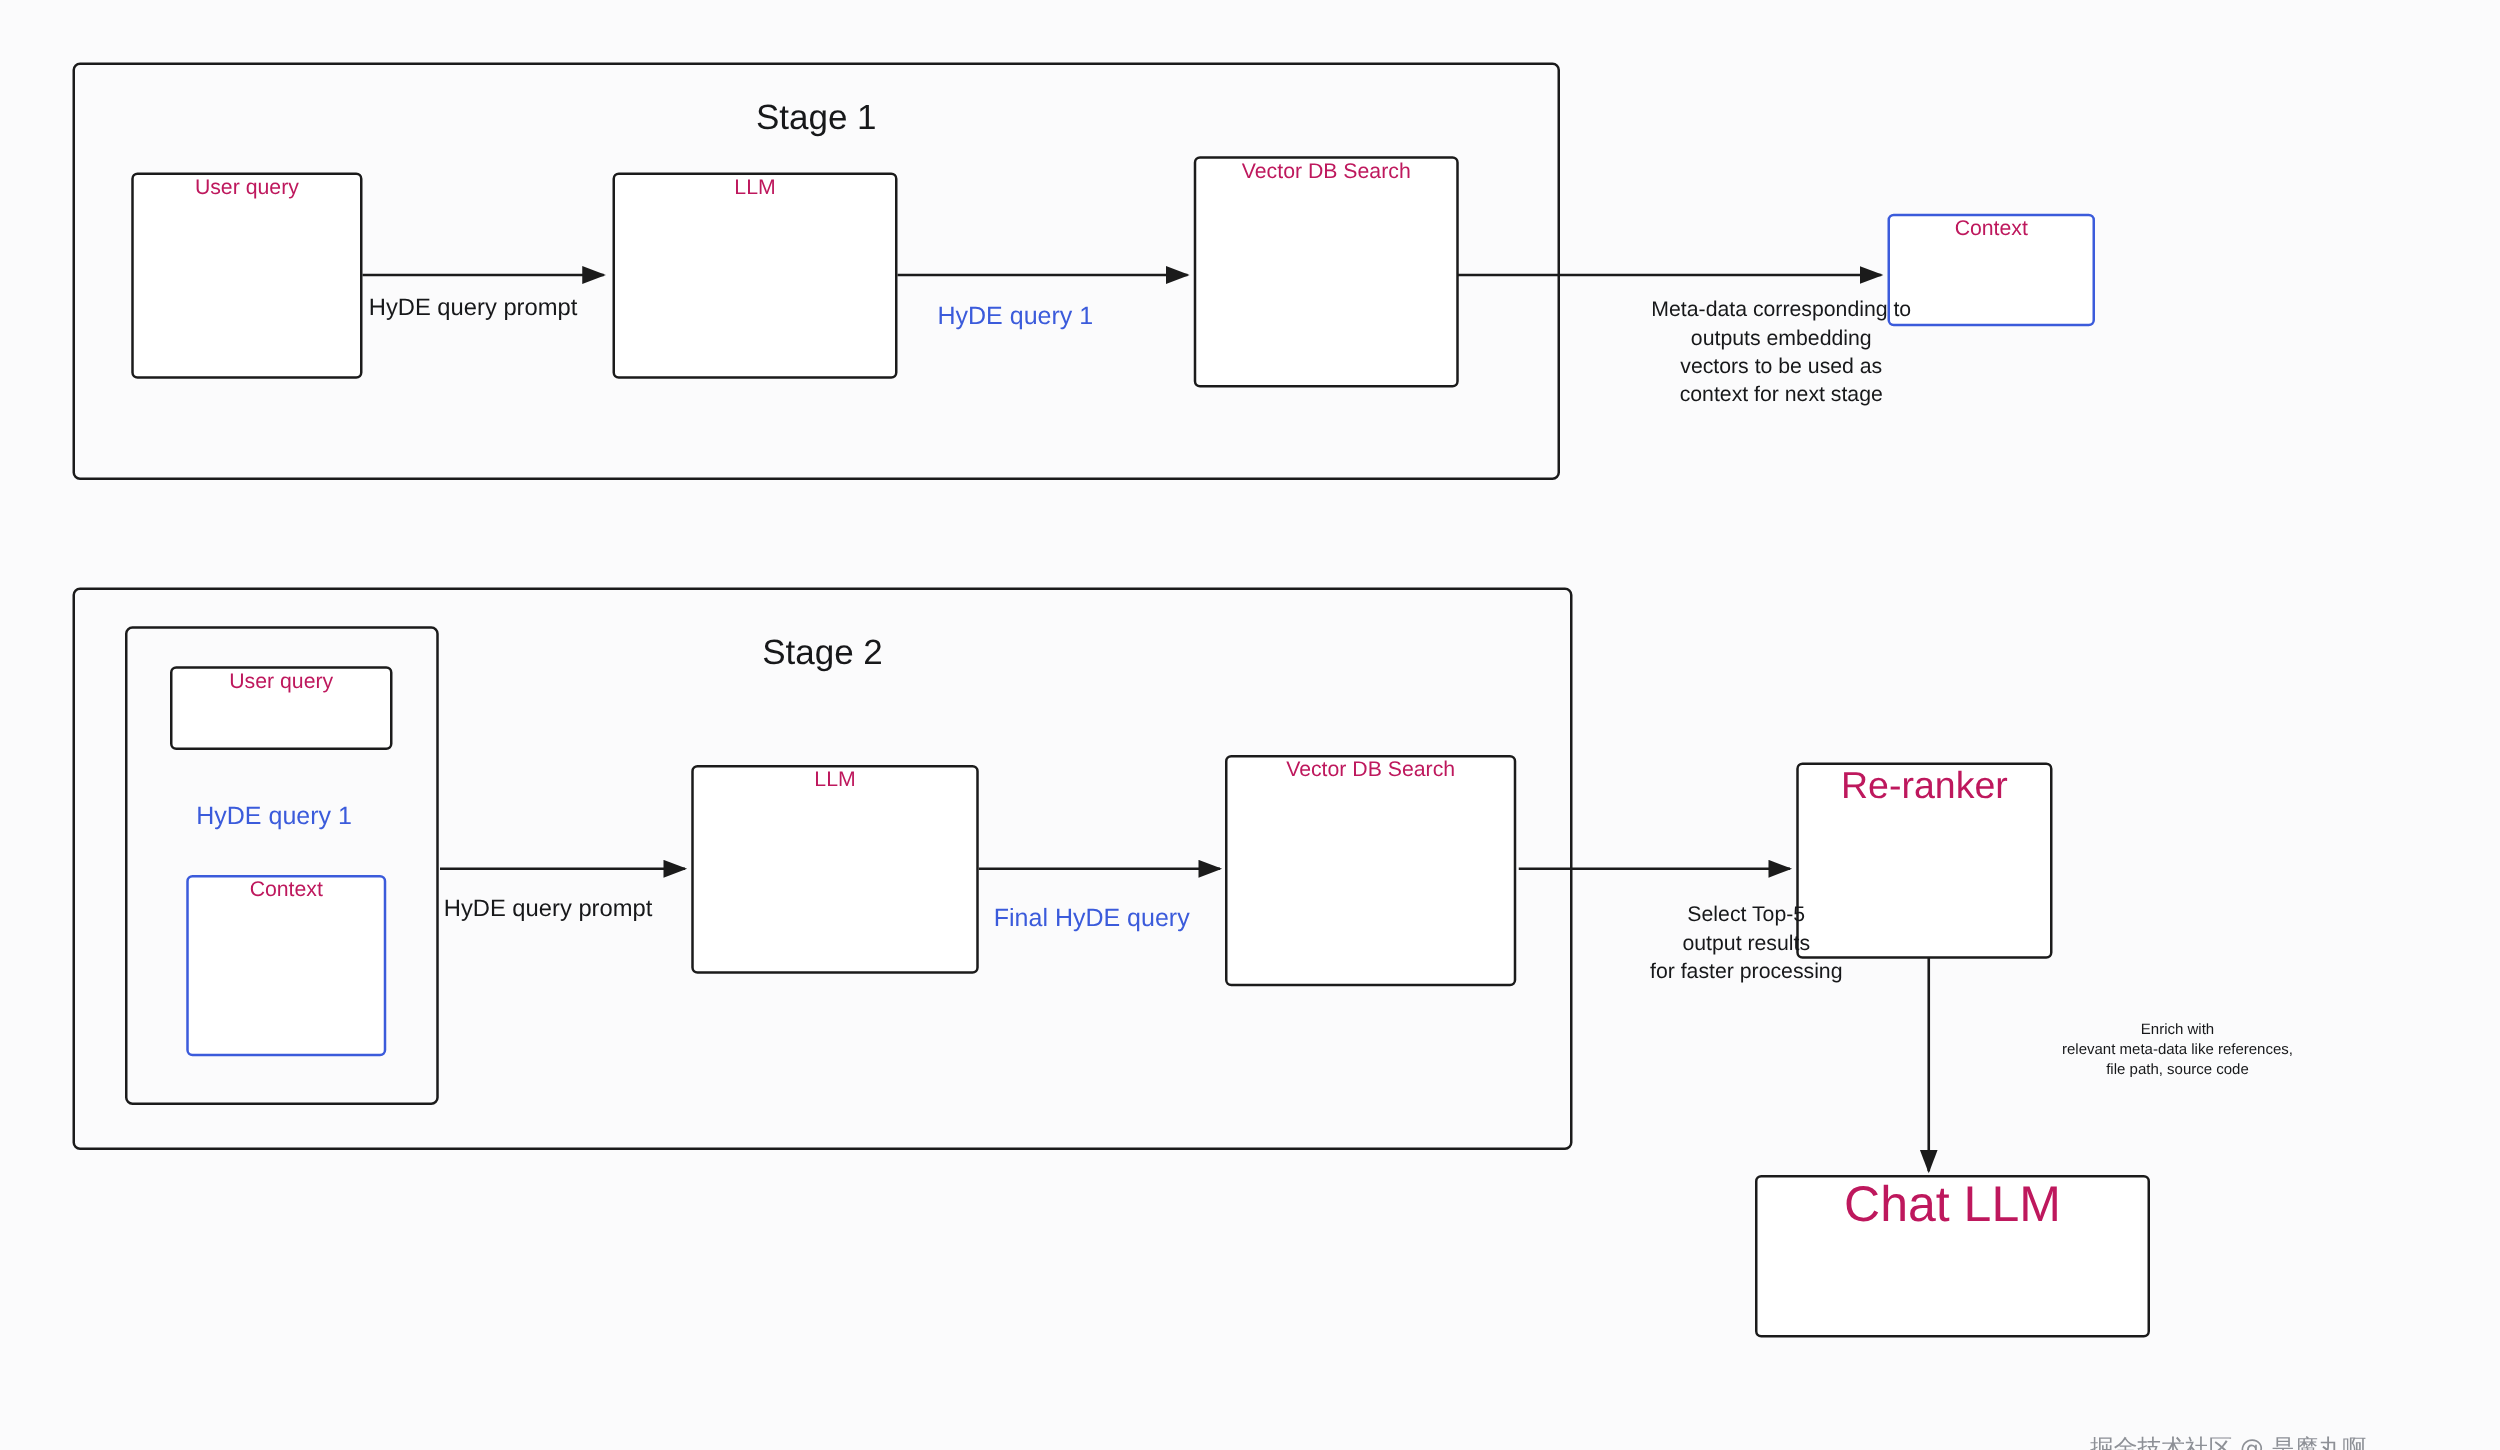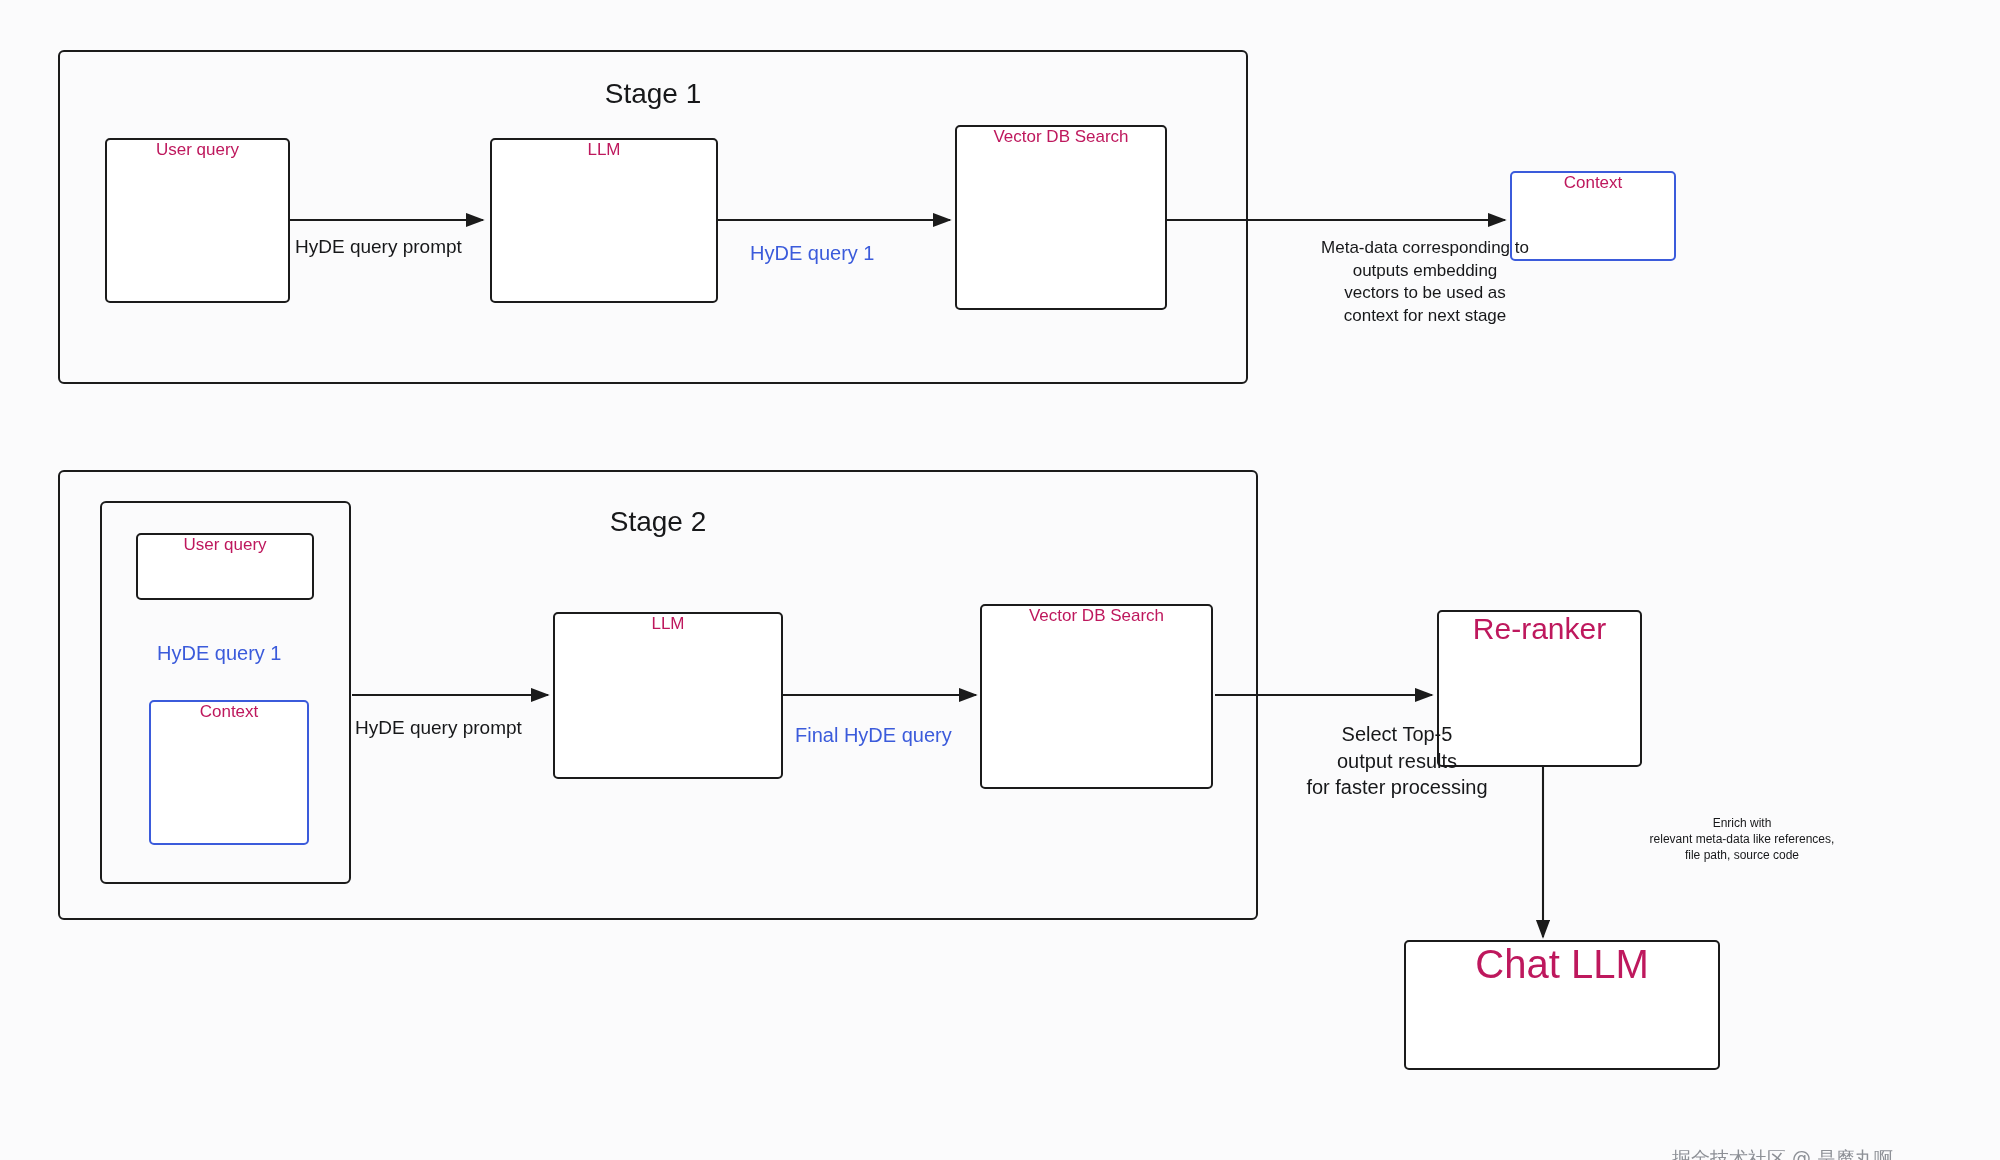--- a/index.html
+++ b/index.html
@@ -164,21 +164,21 @@
   </div>
 
   <div class="node" style="left:1437px; top:610px; width:205px; height:157px; font-size:30px;">
     <span>Re-ranker</span>
   </div>
 
   <div class="lbl" style="left:355px; top:715px; font-size:19px;">HyDE query prompt</div>
 
   <div class="lbl lbl-blue" style="left:795px; top:722px; font-size:20px;">Final HyDE query</div>
 
-  <div class="lbl" style="left:1272px; top:721px; width:250px; font-size:20px;">Select Top-5
+  <div class="lbl" style="left:1272px; top:721px; width:250px; font-size:17px;">Select Top-5
 output results
 for faster processing</div>
 
   <div class="lbl" style="left:1532px; top:816px; width:420px; font-size:12px;">Enrich with
 relevant meta-data like references,
 file path, source code</div>
 
 
   <div class="watermark" style="left:1672px; top:1109px;margin-top:37px;">掘金技术社区 @ 是魔丸啊</div>
 

